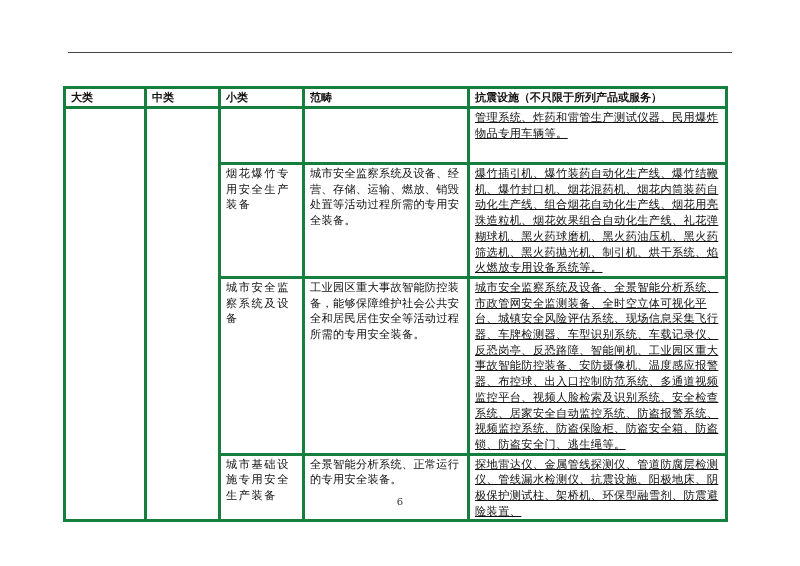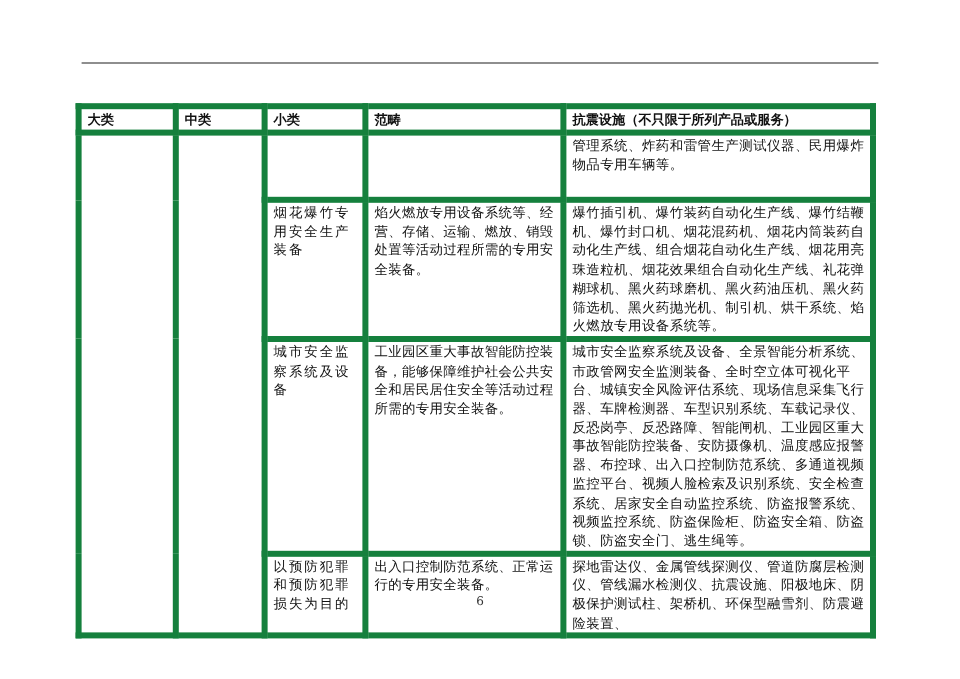--- a/index.html
+++ b/index.html
@@ -9,31 +9,31 @@
   }
   .top-rule {
     position: absolute; left: 68px; top: 52px; width: 664px; height: 0;
     border-top: 1.2px solid #444;
   }
   .tbl {
     position: absolute; left: 63px; top: 86px; width: 662px;
     border-collapse: collapse; table-layout: fixed;
   }
   .tbl td, .tbl th {
-    border: 5px solid #15803d; vertical-align: top; padding: 1px 4px 0 5px;
+    border: 3px solid #15803d; vertical-align: top; padding: 1px 4px 0 5px;
     font-size: 11.2px; line-height: 15.7px; text-align: left; font-weight: normal;
     word-break: break-all;
   }
   .tbl th {
     font-family: "DejaVu Sans", "Liberation Sans", sans-serif; font-weight: bold;
     font-size: 11px; height: 16px; padding-top: 1px;
   }
   .tbl td.sub { letter-spacing: 1.6px; }
   .tbl td.scope { letter-spacing: 0.3px; }
-  .tbl td.ex { letter-spacing: 0.4px; }
+  .tbl td.ex { letter-spacing: 0.4px; text-decoration: underline; }
   .page-num {
     position: absolute; left: 0; width: 800px; top: 496px; text-align: center;
     font-size: 10px; color: #333;
   }
 </style>
 </head>
 <body>
 
 <div class="top-rule"></div>
 
@@ -55,29 +55,29 @@
   </tr>
   <tr style="height:56px">
     <td rowspan="4"></td>
     <td rowspan="4"></td>
     <td class="sub"></td>
     <td class="scope"></td>
     <td class="ex">管理系统、炸药和雷管生产测试仪器、民用爆炸物品专用车辆等。</td>
   </tr>
   <tr style="height:106px">
     <td class="sub">烟花爆竹专用安全生产装备</td>
-    <td class="scope">焰火燃放专用设备系统等、经营、存储、运输、燃放、销毁处置等活动过程所需的专用安全装备。</td>
+    <td class="scope">城市安全监察系统及设备、经营、存储、运输、燃放、销毁处置等活动过程所需的专用安全装备。</td>
     <td class="ex">爆竹插引机、爆竹装药自动化生产线、爆竹结鞭机、爆竹封口机、烟花混药机、烟花内筒装药自动化生产线、组合烟花自动化生产线、烟花用亮珠造粒机、烟花效果组合自动化生产线、礼花弹糊球机、黑火药球磨机、黑火药油压机、黑火药筛选机、黑火药抛光机、制引机、烘干系统、焰火燃放专用设备系统等。</td>
   </tr>
   <tr style="height:164px">
     <td class="sub">城市安全监察系统及设备</td>
     <td class="scope">工业园区重大事故智能防控装备，能够保障维护社会公共安全和居民居住安全等活动过程所需的专用安全装备。</td>
     <td class="ex">城市安全监察系统及设备、全景智能分析系统、市政管网安全监测装备、全时空立体可视化平台、城镇安全风险评估系统、现场信息采集飞行器、车牌检测器、车型识别系统、车载记录仪、反恐岗亭、反恐路障、智能闸机、工业园区重大事故智能防控装备、安防摄像机、温度感应报警器、布控球、出入口控制防范系统、多通道视频监控平台、视频人脸检索及识别系统、安全检查系统、居家安全自动监控系统、防盗报警系统、视频监控系统、防盗保险柜、防盗安全箱、防盗锁、防盗安全门、逃生绳等。</td>
   </tr>
   <tr style="height:47px">
-    <td class="sub">以预防犯罪和预防犯罪损失为目的</td>
-    <td class="scope">出入口控制防范系统、正常运行的专用安全装备。</td>
+    <td class="sub">城市基础设施专用安全生产装备</td>
+    <td class="scope">全景智能分析系统、正常运行的专用安全装备。</td>
     <td class="ex">探地雷达仪、金属管线探测仪、管道防腐层检测仪、管线漏水检测仪、抗震设施、阳极地床、阴极保护测试柱、架桥机、环保型融雪剂、防震避险装置、</td>
   </tr>
 </tbody>
   </table>
 
 <div class="page-num">6</div>
 
 </body></html>

